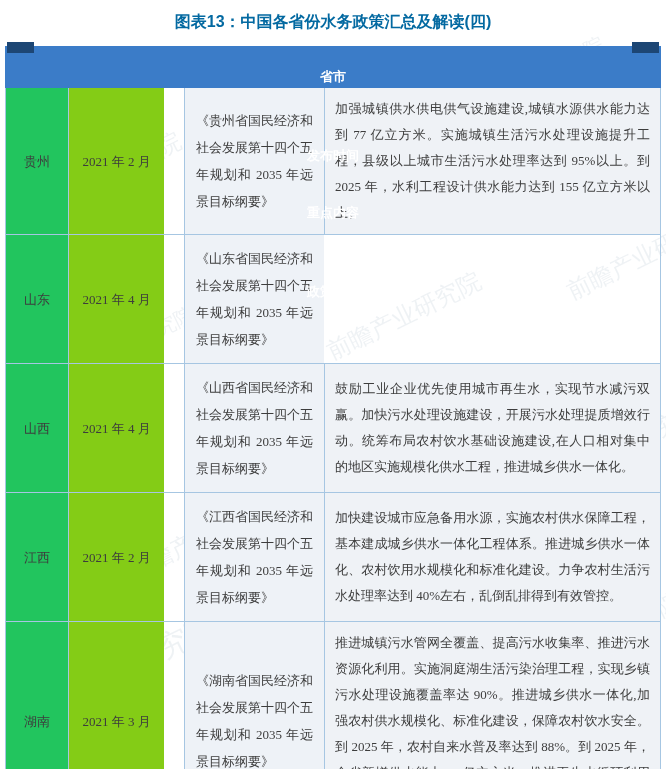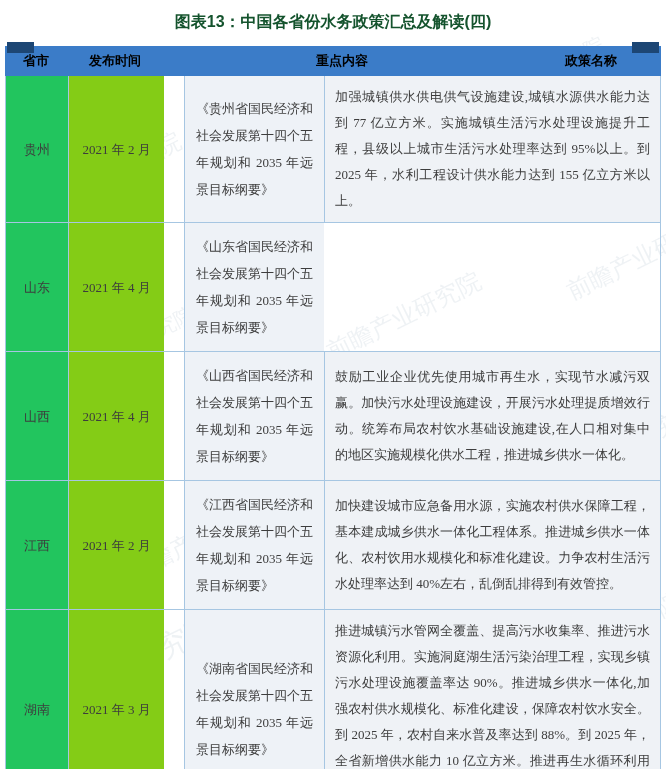--- a/index.html
+++ b/index.html
@@ -36,49 +36,49 @@
   .wm.w12{left:230px;top:690px;font-size:20px;}
 
   
   .title{
     position:relative;z-index:2;
     margin:0;padding-top:12px;
     text-align:center;
     font-family:"Liberation Sans", sans-serif;
     font-size:16px;
     font-weight:bold;
-    color:#14532d;
+    color:#0369a1;
   }
 
   
   .tbl{
     position:relative;z-index:2;
     margin:13px 5px 0 5px;
     width:656px;
   }
   .corner-accent{
     position:absolute;
     width:27px;height:11px;
     background:#1d4674;
     top:-4px;
     z-index:4;
   }
   .corner-accent.left{left:2px;}
   .corner-accent.right{right:2px;}
 
   .thead{
     display:flex;
-    height:30px;
+    height:42px;
     background:#3b7cc8;
-    color:#000000;
+    color:#ffffff;
     font-family:"Liberation Sans", sans-serif;
     font-size:13px;
     font-weight:bold;
     align-items:center;
-    position:relative;z-index:3;
+    position:relative;z-index:3;flex-direction:column;
   }
   .thead .hcell{display:flex;align-items:center;justify-content:center;}
 
   .c-prov{width:62px;flex:0 0 62px;}
   .c-date{width:96px;flex:0 0 96px;}
   .c-policy{width:140px;flex:0 0 140px;}
   .c-cont{width:358px;flex:1 1 auto;}
 
   .tbody{
     border:1px solid #a6c6e2;

